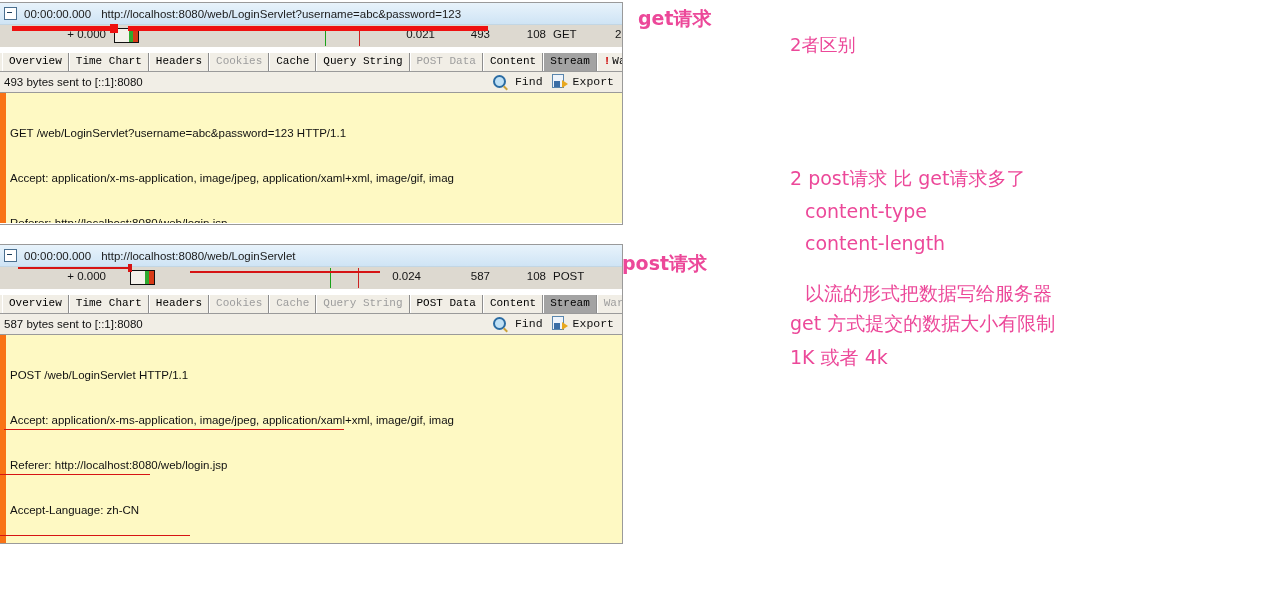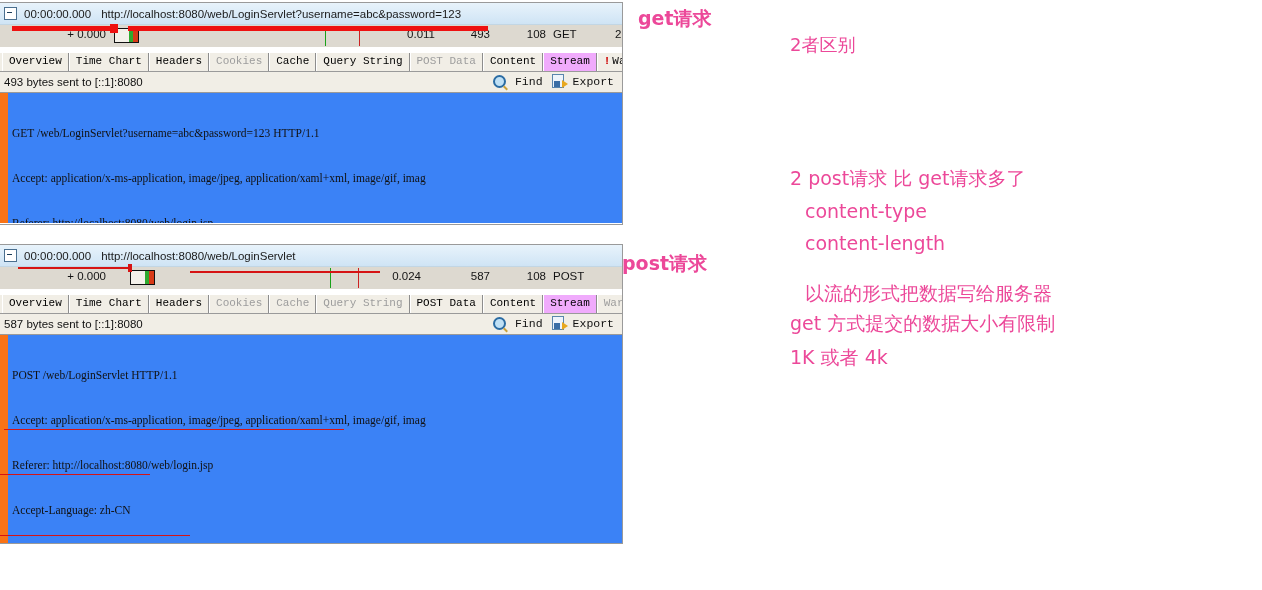--- a/index.html
+++ b/index.html
@@ -162,21 +162,21 @@
     line-height: 17px;
     height: 18px;
     padding: 0 6px;
     border-left: 1px solid #ffffff;
     border-right: 1px solid #8d8d8d;
     background: #f1eee6;
     box-sizing: border-box;
   }
   .tab.disabled { color: #9d9d9d; margin-top: 32px; }
   .tab.active {
-    background: #f0abfc;
+    background: #a3a3a3;
     border-bottom: 1px solid #ffffff;
     margin-bottom: -1px;
     height: 19px;
   }
   .tab .bang {
     color: #cc0000;
     font-weight: bold;
     margin-right: 2px;
   }
 
@@ -244,30 +244,30 @@
     position: absolute;
     right: -5px; top: 5px;
     border-left: 6px solid #e8a81e;
     border-top: 4px solid transparent;
     border-bottom: 4px solid transparent;
   }
 
   
   .reqbody {
     position: relative;
-    background: #3b82f6;
-    font-family: Liberation Serif, serif;
+    background: #fef9c3;
+    font-family: Liberation Sans, sans-serif;
     font-size: 11.5px;
     color: #111111;
     line-height: 15px;
     padding: 3px 0 0 4px;
     box-sizing: border-box;
     white-space: pre;
     overflow: hidden;
-    border-left: 8px solid #f97316;
+    border-left: 6px solid #f97316;
   }
   .reqbody .line {
     height: 15px;
     white-space: pre;
   }
 
   
   .red-stroke {
     position: absolute;
     background: #ee1111;
@@ -307,21 +307,21 @@
         <span class="tl-offset">+ 0.000</span>
 
         <span class="tl-block" style="left:114px;">
           <span class="g"></span>
           <span class="r"></span>
         </span>
 
         <span class="tick green" style="left:325px;"></span>
         <span class="tick red" style="left:359px;"></span>
 
-        <span class="num-col" style="left:370px; width:65px;">0.011</span>
+        <span class="num-col" style="left:370px; width:65px;">0.021</span>
         <span class="num-col" style="left:430px; width:60px;">493</span>
         <span class="num-col" style="left:490px; width:56px;">108</span>
         <span class="verb-col" style="left:553px;">GET</span>
         <span class="verb-col" style="left:615px;">2</span>
       </div>
     </div>
 
     <div class="tabstrip" style="margin-top:6px;">
       <div class="tab">Overview</div>
       <div class="tab">Time Chart</div>

